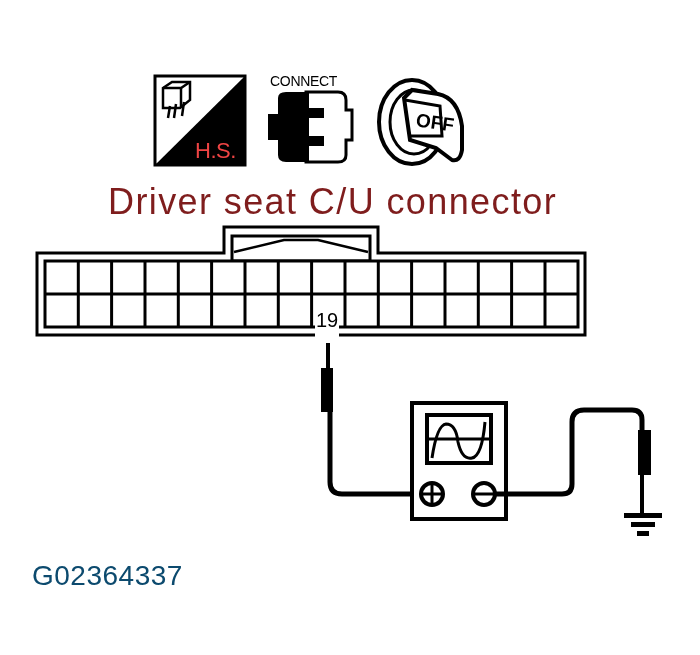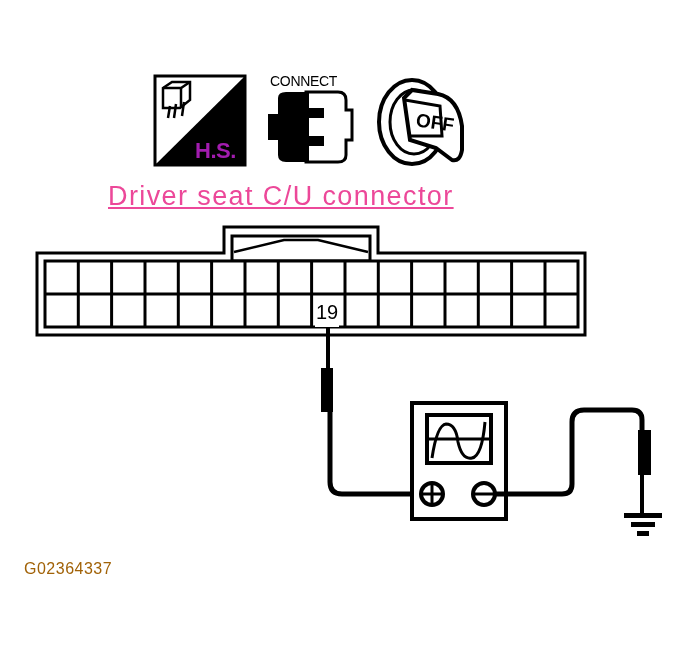--- a/index.html
+++ b/index.html
@@ -1,22 +1,22 @@
 <!DOCTYPE html>
 <html><head>
 <meta charset="utf-8">
 <style>
   html,body{margin:0;padding:0;background:#ffffff;}
   body{width:700px;height:655px;position:relative;overflow:hidden;font-family:"Liberation Sans",sans-serif;}
   #stage{position:absolute;left:0;top:0;width:700px;height:655px;}
-  .title{position:absolute;left:108px;top:181px;width:410px;font-size:27px;letter-spacing:1.4px;color:#ec4899;white-space:nowrap;text-decoration:underline;}
-  .fig-id{position:absolute;left:24px;top:560px;font-size:16px;color:#a16207;letter-spacing:0.5px;}
+  .title{position:absolute;left:108px;top:181px;width:410px;font-size:36px;letter-spacing:1.4px;color:#7f1d1d;white-space:nowrap;}
+  .fig-id{position:absolute;left:32px;top:560px;font-size:28px;color:#0c4a6e;letter-spacing:0.5px;}
   .connect-label{position:absolute;left:270px;top:73px;font-size:14px;font-weight:normal;color:#000;letter-spacing:-0.3px;}
-  .hs-label{position:absolute;left:195px;top:138px;font-size:22px;font-weight:bold;color:#a21caf;letter-spacing:-0.5px;}
-  .pin-label{position:absolute;left:315px;top:297px;font-size:20px;color:#000;background:#fff;padding:4px 1px;line-height:22px;}
+  .hs-label{position:absolute;left:195px;top:138px;font-size:22px;font-weight:normal;color:#ef4444;letter-spacing:-0.5px;}
+  .pin-label{position:absolute;left:315px;top:297px;font-size:20px;color:#000;background:#fff;padding:12px 1px;line-height:22px;}
   .off-label{position:absolute;left:416px;top:112px;font-size:19px;font-weight:bold;color:#000;transform:rotate(8deg);}
 </style>
 </head>
 <body>
 
 <div id="stage">
   <svg width="700" height="655" viewBox="0 0 700 655" xmlns="http://www.w3.org/2000/svg" style="position:absolute;left:0;top:0;">
 
     <g>
       <rect x="155" y="76" width="90" height="89" fill="#fff" stroke="#000" stroke-width="3"></rect>

